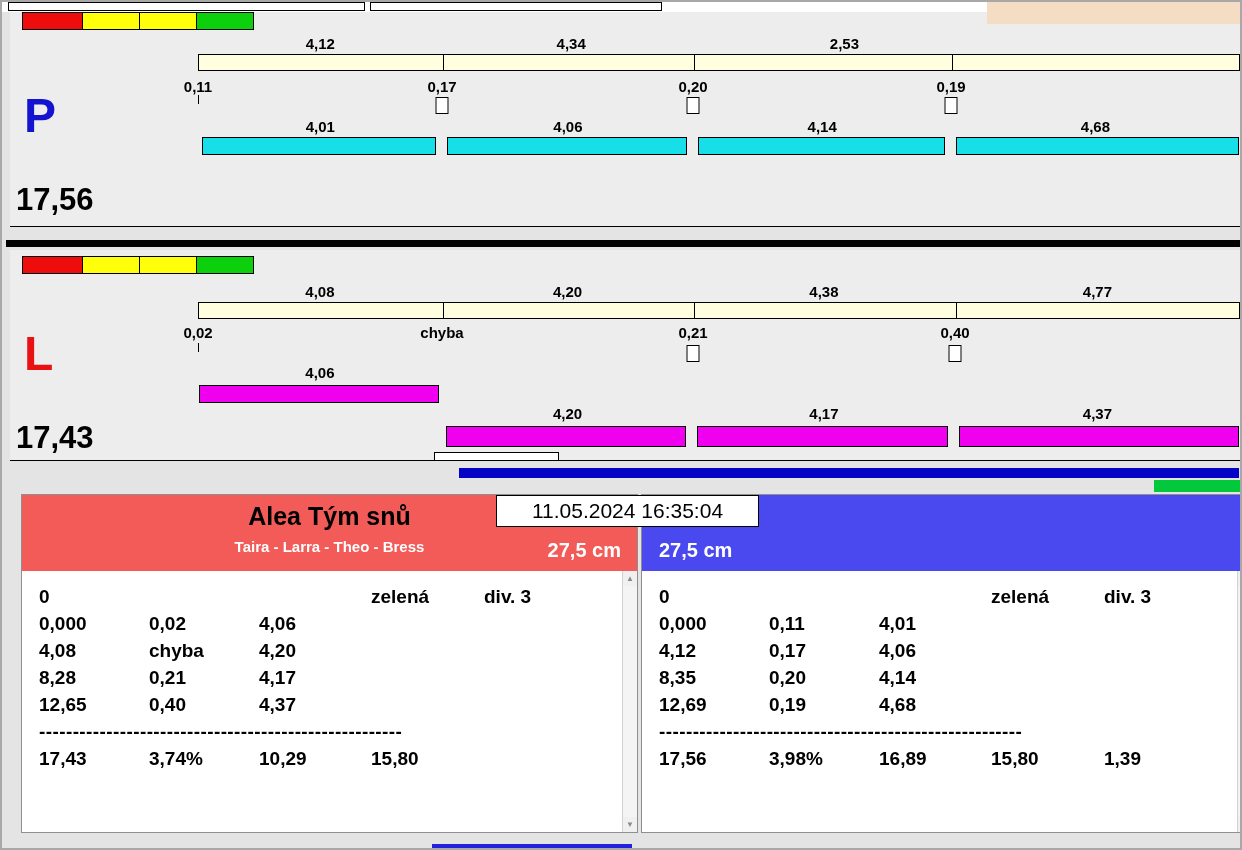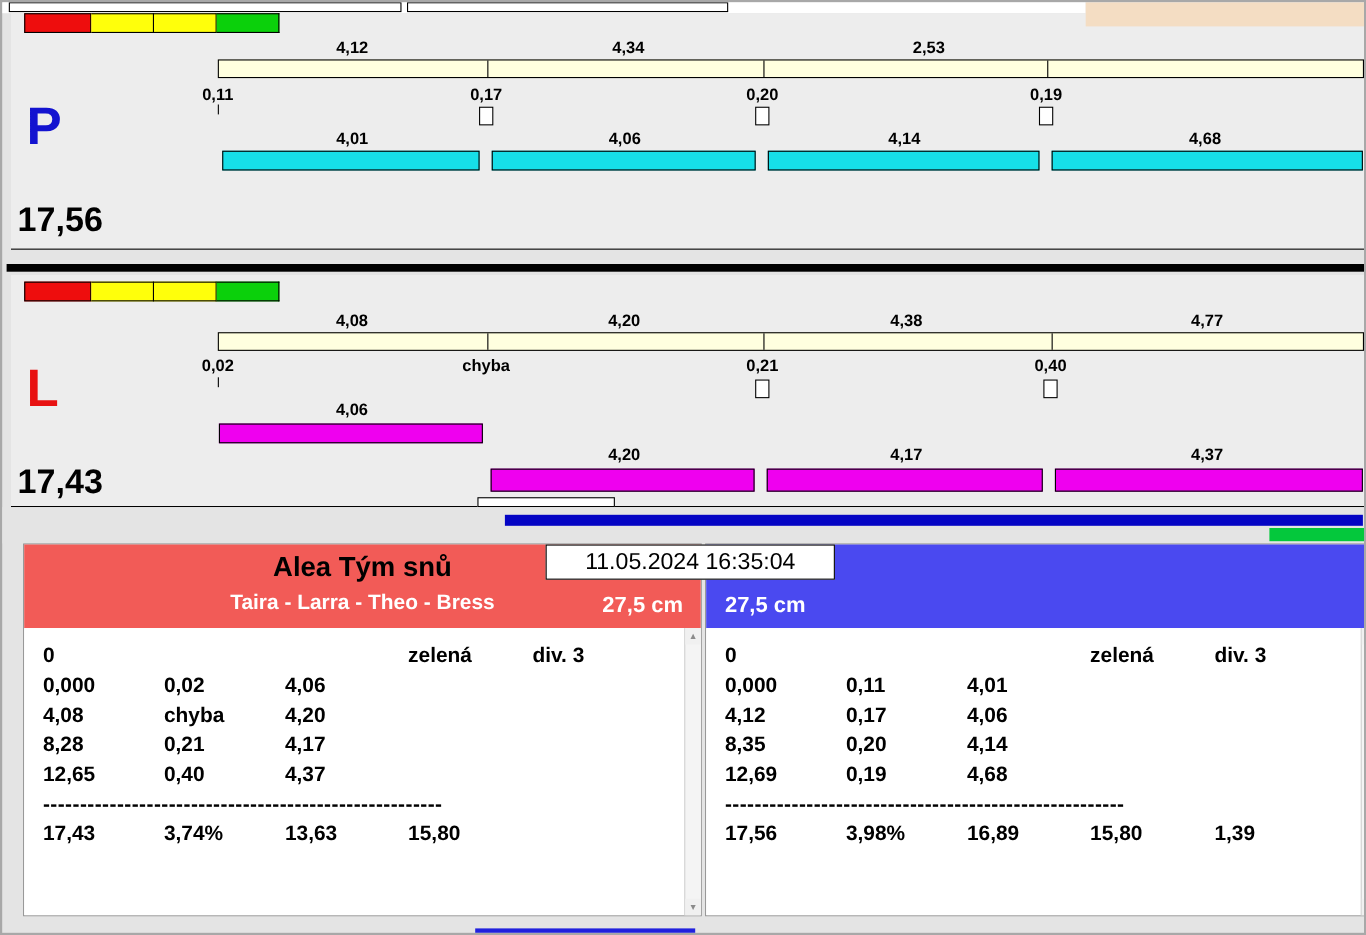--- a/index.html
+++ b/index.html
@@ -48,21 +48,21 @@
   .greenbar { position:absolute; left:1152px; top:19px; width:86px; height:12px; background:#04c83c; }
 
   
   .team { position:absolute; top:492px; height:339px; background:#fff; border:1px solid #8f8f8f;margin-left:11px; }
   .team.left { left:8px; width:617px; } .team.right { left:628px; width:612px; }
   .team-header { position:relative; height:76px; }
   .team.left .team-header { background:#f25b57; }
   .team.right .team-header { background:#4a49f0; }
   .team-name { padding-top:7px; text-align:center; font-size:25px; font-weight:bold; color:#000; }
   .team.right .team-name { padding-left:118px; }
-  .team-members { margin-top:7px; text-align:center; font-size:19px; font-weight:bold; color:#fff; }
+  .team-members { margin-top:7px; text-align:center; font-size:15px; font-weight:bold; color:#fff; }
   .team.right .team-members { padding-left:150px; }
   .jump { position:absolute; top:44px; font-size:20px; font-weight:bold; color:#fff; }
   .team.left .jump { right:16px; } .team.right .jump { left:17px; }
   .team-body { position:absolute; top:76px; left:0; right:0; bottom:0; background:#fff; }
   .tbl { padding:12px 30px 0 17px; }
   .trow { display:grid; grid-template-columns:110px 110px 112px 113px auto; line-height:27px; font-size:19px; font-weight:bold; color:#000; }
   .tsep { line-height:27px; font-size:19px; font-weight:bold; letter-spacing:0.4px; white-space:nowrap; overflow:hidden; color:#000; }
   .vscroll { position:absolute; top:0; right:0; bottom:0; width:15px; background:#f4f4f4; border-left:1px solid #d2d2d2; }
   .sb { position:absolute; left:0; right:0; height:15px; background:#f0f0f0; color:#8a8a8a; font-size:8px; text-align:center; line-height:15px; cursor:default; }
   .sb.up { top:0; } .sb.down { bottom:0; }
@@ -250,21 +250,21 @@
           <span>12,65</span>
           <span>0,40</span>
           <span>4,37</span>
           <span></span>
           <span></span>
         </div>
         <div class="tsep">------------------------------------------------------</div>
         <div class="trow">
           <span>17,43</span>
           <span>3,74%</span>
-          <span>13,63</span>
+          <span>10,29</span>
           <span>15,80</span>
           <span></span>
         </div>
       </div>
       <div class="vscroll">
         <div class="sb up">▲</div>
         <div class="sb down">▼</div>
       </div>
     </div>
   </section>

